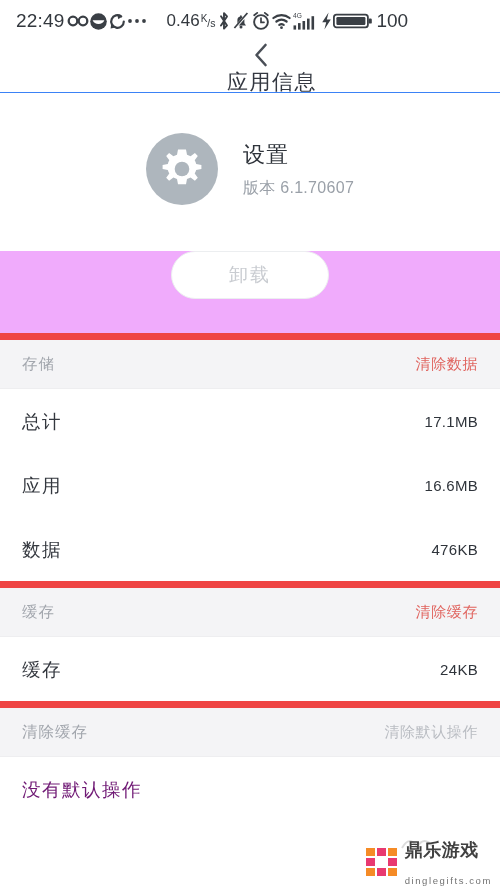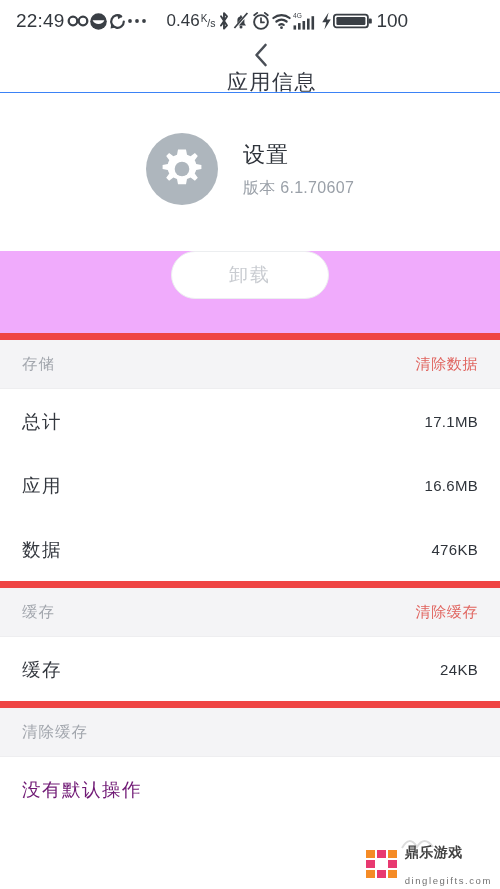--- a/index.html
+++ b/index.html
@@ -129,21 +129,21 @@
   .wm-grid {
     width: 32px; height: 30px;
     display: grid;
     grid-template-columns: repeat(3, 9px);
     grid-template-rows: repeat(3, 8px);
     gap: 2px;
   }
   .wm-cell { width: 9px; height: 8px; }
   .wm-text { display: flex; flex-direction: column; line-height: 1; }
   .wm-cn {
-    font-size: 14px; font-weight: bold; color: #3a3a3a; letter-spacing: .5px;
+    font-size: 18px; font-weight: bold; color: #3a3a3a; letter-spacing: .5px;
   }
   .wm-en {
     font-size: 9.5px; color: #6d6d6d; letter-spacing: 1.6px; margin-top: 17px;
   }
   .wm-arc { position: absolute; right: 64px; bottom: 38px; }
 </style>
 </head>
 <body>
 
 <div class="statusbar">
@@ -300,20 +300,21 @@
   <span class="sec-title">缓存</span>
   <span class="sec-action act-red">清除缓存</span>
 </div>
 <div class="row">
   <span class="row-label">缓存</span>
   <span class="row-value">24KB</span>
 </div>
 
 <div class="sec-head">
   <span class="sec-title">清除缓存</span>
+  <span class="sec-action act-gray">清除默认操作</span>
 </div>
 <div class="row">
   <span class="row-note">没有默认操作</span>
 </div>
 
 <svg class="wm-arc" width="36" height="14" viewBox="0 0 36 14">
   <path d="M2 11 C7 2, 12 2, 17 10 C22 2, 27 2, 33 10" fill="none" stroke="#dcdcdc" stroke-width="2"></path>
 </svg>
 <div class="watermark">
   <div class="wm-grid">

